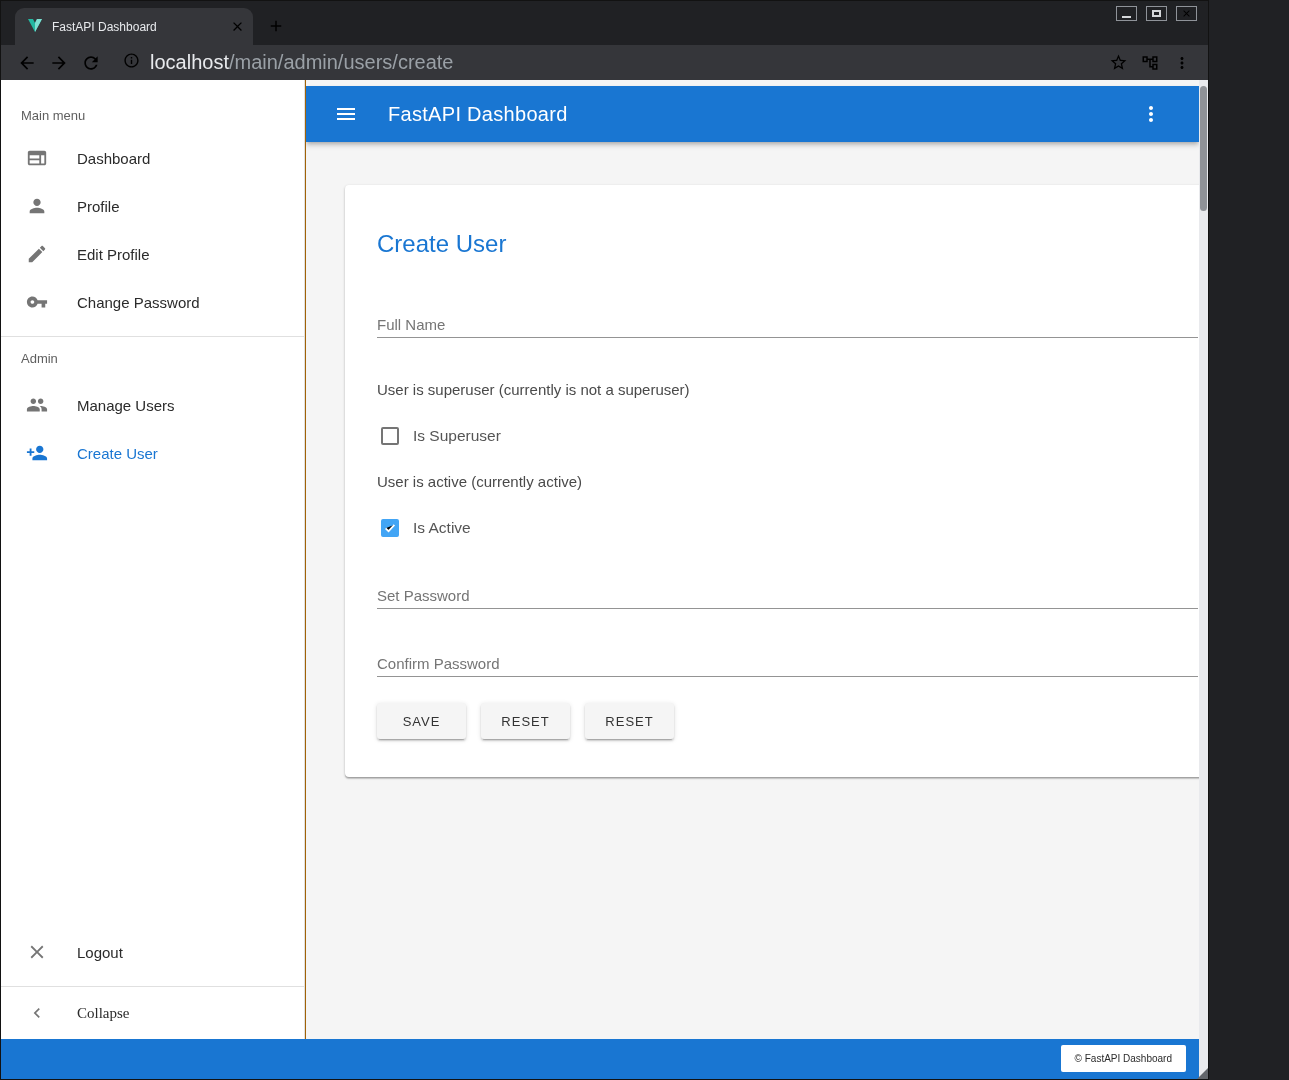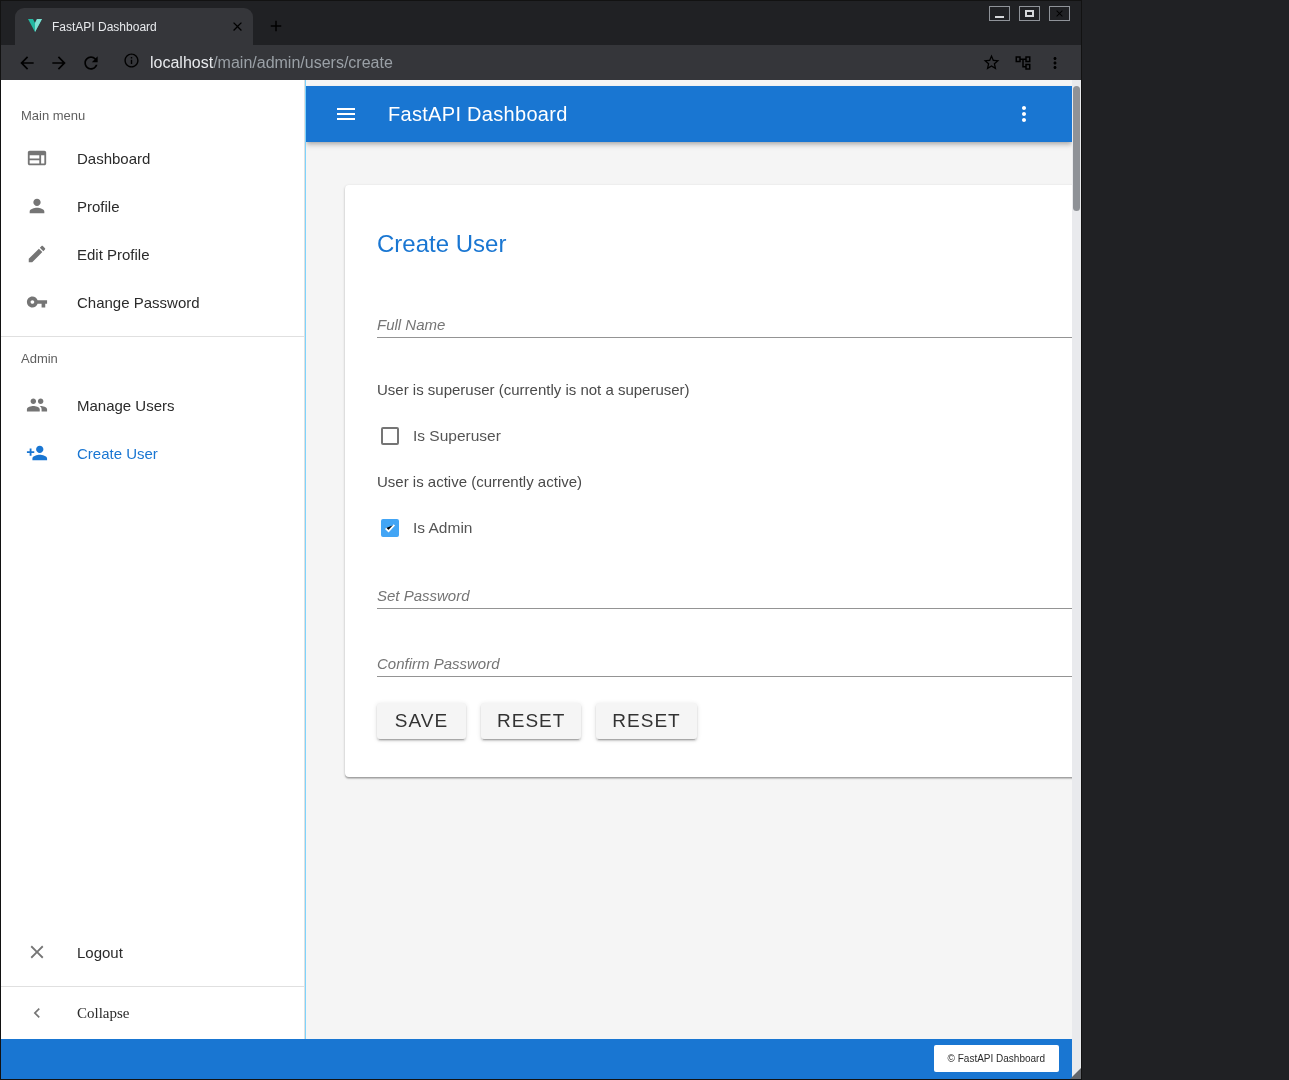--- a/index.html
+++ b/index.html
@@ -1,18 +1,18 @@
 <!DOCTYPE html>
 <html style="--primary: #1976d2; --active-link: #1976d2; --checkbox-blue: #42a5f5;"><head>
 <meta charset="utf-8">
 <style>
   * { box-sizing: border-box; margin: 0; padding: 0; }
   html,body { width:1289px; height:1080px; overflow:hidden;
     font-family:"Liberation Sans", sans-serif; background:#202124; }
-  .window { position:relative; width:1082px; height:1080px;
+  .window { position:relative; width:1209px; height:1080px;
     border:1px solid #121212; background:#fff; overflow:hidden; }
 
   
   .titlebar { position:absolute; top:0; left:0; right:0; height:44px; background:#202124; }
   .tab { position:absolute; left:14px; top:7px; width:238px; height:37px;
     background:#35363a; border-radius:9px 9px 0 0; display:flex; align-items:center; padding:0 8px 0 12px; }
   .tab-title { flex:1; color:#e8eaed; font-size:12px; margin-left:9px; white-space:nowrap;
     overflow:hidden; text-overflow:ellipsis; }
   .tab-close svg, .newtab svg { display:block; }
   .newtab { position:absolute; left:263px; top:13px; width:24px; height:24px;
@@ -22,26 +22,26 @@
     align-items:center; justify-content:center; }
   .glyph-min { display:block; width:9px; height:2px; background:#d5d7da; margin-top:6px; }
   .glyph-max { display:block; width:9px; height:7px; border:2px solid #d5d7da; }
 
   
   .toolbar { position:absolute; top:44px; left:0; right:0; height:35px; background:#35363a;
     display:flex; align-items:center; padding:0 10px; }
   .tool-icon { width:32px; height:28px; display:flex; align-items:center; justify-content:center;
     border-radius:50%; flex:0 0 auto; }
   .omnibox { flex:1; display:flex; align-items:center; margin:0 8px; height:28px; padding:0 8px; }
-  .url { margin-left:10px; font-size:16px; white-space:nowrap; }
+  .url { margin-left:10px; font-size:20px; white-space:nowrap; }
   .url-host { color:#e8eaed; }
   .url-path { color:#9aa0a6; }
 
   
-  .page { position:absolute; top:79px; left:0; right:0; bottom:0; background:#7dd3fc; }
+  .page { position:absolute; top:79px; left:0; right:0; bottom:0; background:#a16207; }
 
   
   .scrollbar { position:absolute; top:0; right:0; bottom:0; width:9px; background:#e9eaed; z-index:30; }
   .scroll-thumb { position:absolute; top:6px; left:1px; width:7px; height:125px;
     background:#8f9297; border-radius:4px; }
   .resize-grip { position:absolute; right:0; bottom:0; width:0; height:0; z-index:40;
     border-left:11px solid transparent; border-bottom:11px solid #63666b; }
 
   
   .footer { position:absolute; left:0; right:9px; bottom:0; height:40px;
@@ -77,38 +77,38 @@
   .appbar .spacer { flex:1; }
   .appbar .dots { width:24px; height:24px; color:#fff; }
 
   
   .card { width:886px; margin:43px 0 0 39px; background:#fff; border-radius:4px;
     padding:44px 33px 38px 32px;
     box-shadow:0 1px 3px rgba(0,0,0,.2), 0 1px 1px rgba(0,0,0,.14), 0 2px 1px rgba(0,0,0,.12); }
   .card h1 { font-size:24px; font-weight:400; color:var(--primary,#1976d2); margin:0 0 54px; line-height:29px; }
   .text-field input { display:block; width:100%; border:none; outline:none; background:transparent;
     font-family:"Liberation Sans", sans-serif; font-size:15px; color:#212121; height:26px;
-    border-bottom:1px solid rgba(0,0,0,.42);font-style:italic; }
+    border-bottom:1px solid rgba(0,0,0,.42); }
   .text-field input::placeholder { color:#757575; opacity:1; }
   .tf-1 { margin-bottom:42px; }
   .tf-2 { margin-bottom:24px; }
   .tf-3 { margin-bottom:42px; }
   .tf-4 { margin-bottom:26px; }
   .note { font-size:15px; color:#4a4a4a; line-height:20px; margin-bottom:24px; }
   .cb-row { display:flex; align-items:center; height:24px; margin-bottom:24px; }
   .cb-row.last { margin-bottom:43px; }
   .checkbox { width:18px; height:18px; border:2px solid #757575; border-radius:2px; margin:0 14px 0 4px;
     display:flex; align-items:center; justify-content:center; cursor:pointer; background:#fff; }
   .checkbox svg { display:none; }
   .checkbox.active { background:var(--checkbox-blue,#42a5f5); border-color:var(--checkbox-blue,#42a5f5); }
   .checkbox.active svg { display:block; }
   .cb-label { font-size:15.5px; color:#555; }
   .btn-row { display:flex; gap:15px; margin-top:0; }
   .btn { min-width:89px; height:36px; background:#f5f5f5; border:none; border-radius:3px;
-    font-family:"Liberation Sans", sans-serif; font-size:19px; font-weight:500; letter-spacing:1px;
+    font-family:"Liberation Sans", sans-serif; font-size:13px; font-weight:500; letter-spacing:1px;
     color:#333; cursor:pointer; padding:0 16px;
     box-shadow:0 3px 1px -2px rgba(0,0,0,.2), 0 2px 2px rgba(0,0,0,.14), 0 1px 5px rgba(0,0,0,.12); }
 
   svg { fill:currentColor; }
 </style>
 </head>
 <body>
 
 <div class="window">
 
@@ -301,21 +301,21 @@
         </div>
 
         <div class="note">User is active (currently active)</div>
 
         <div class="cb-row last">
           <span class="checkbox active">
             <svg width="14" height="14" viewBox="0 0 24 24" fill="none" stroke="#ffffff" stroke-width="3">
                 <path d="M4.5 12.5 9.5 17.5 19.5 6.5"></path>
               </svg>
           </span>
-          <span class="cb-label">Is Admin</span>
+          <span class="cb-label">Is Active</span>
         </div>
 
         <div class="text-field tf-3">
           <input type="password" placeholder="Set Password" style="">
         </div>
 
         <div class="text-field tf-4">
           <input type="password" placeholder="Confirm Password" style="">
         </div>
 

